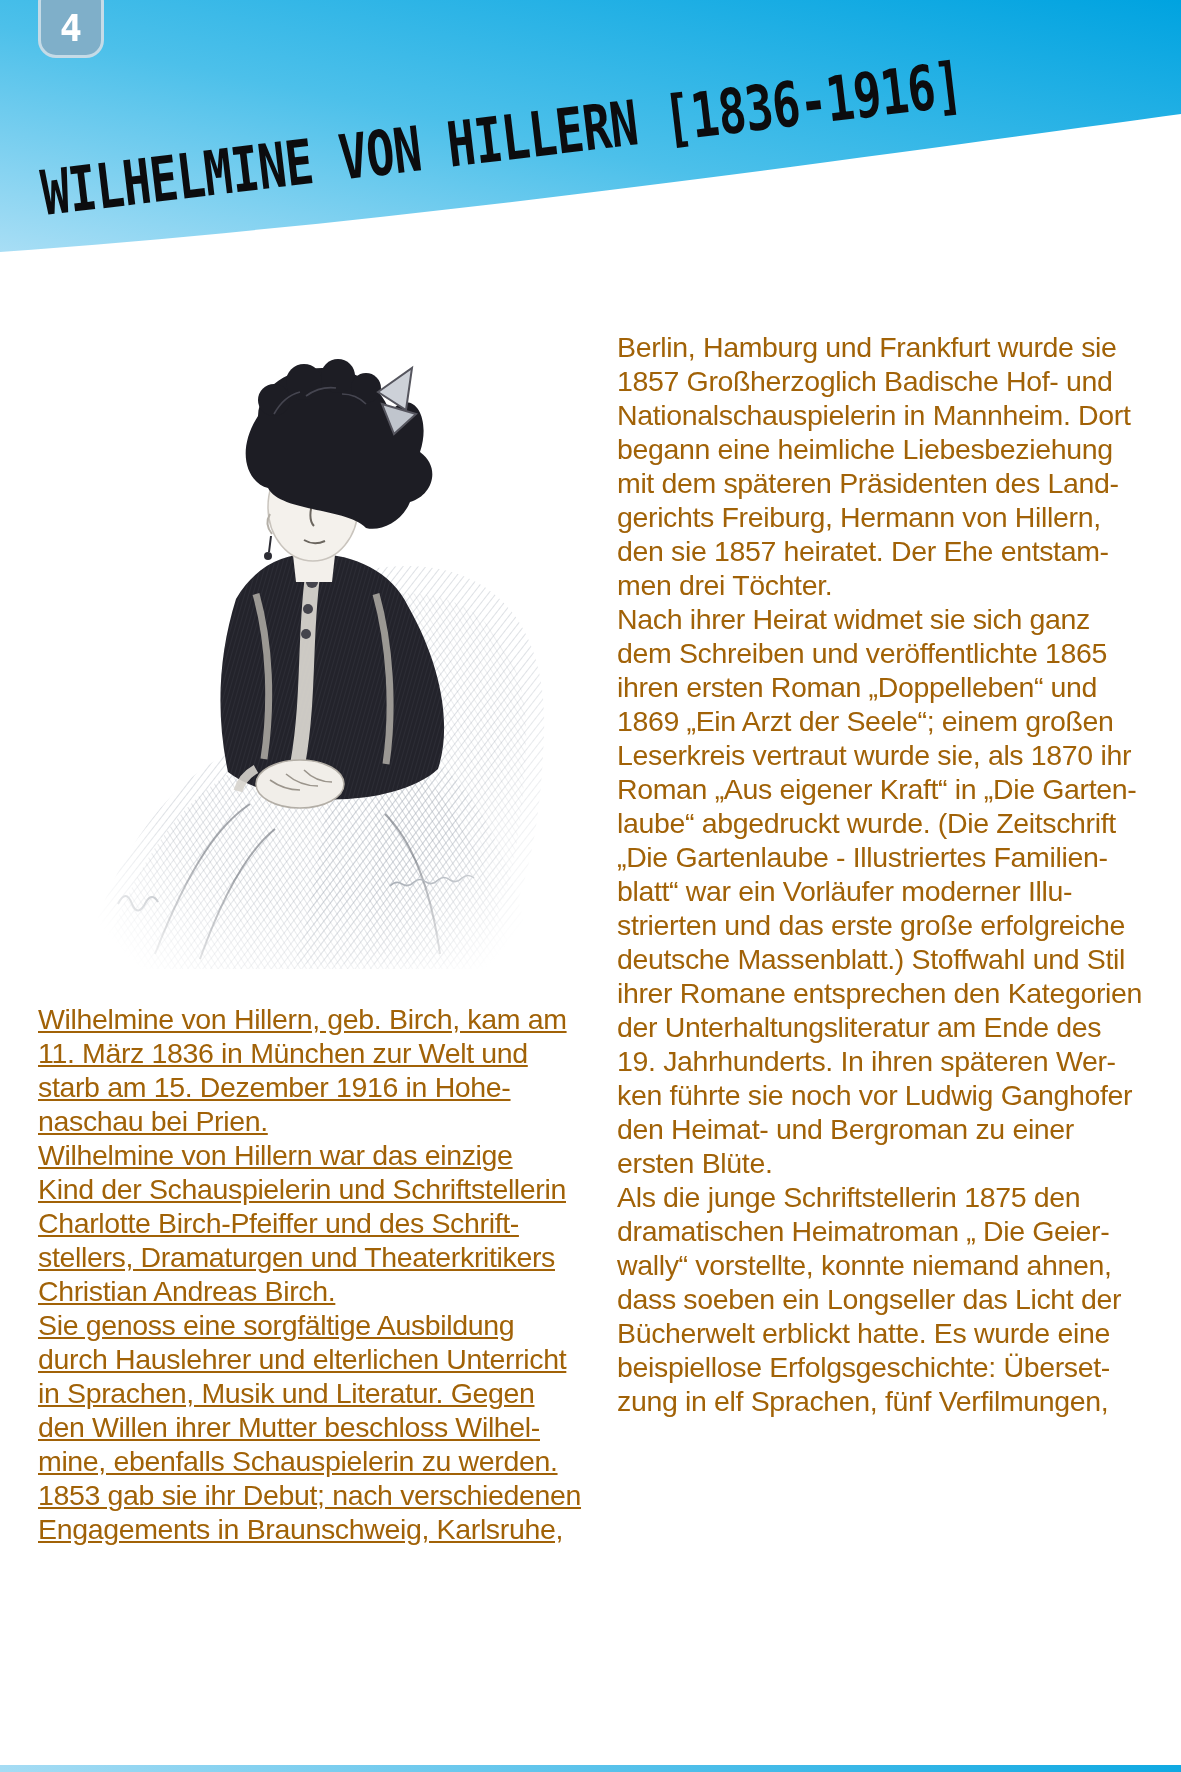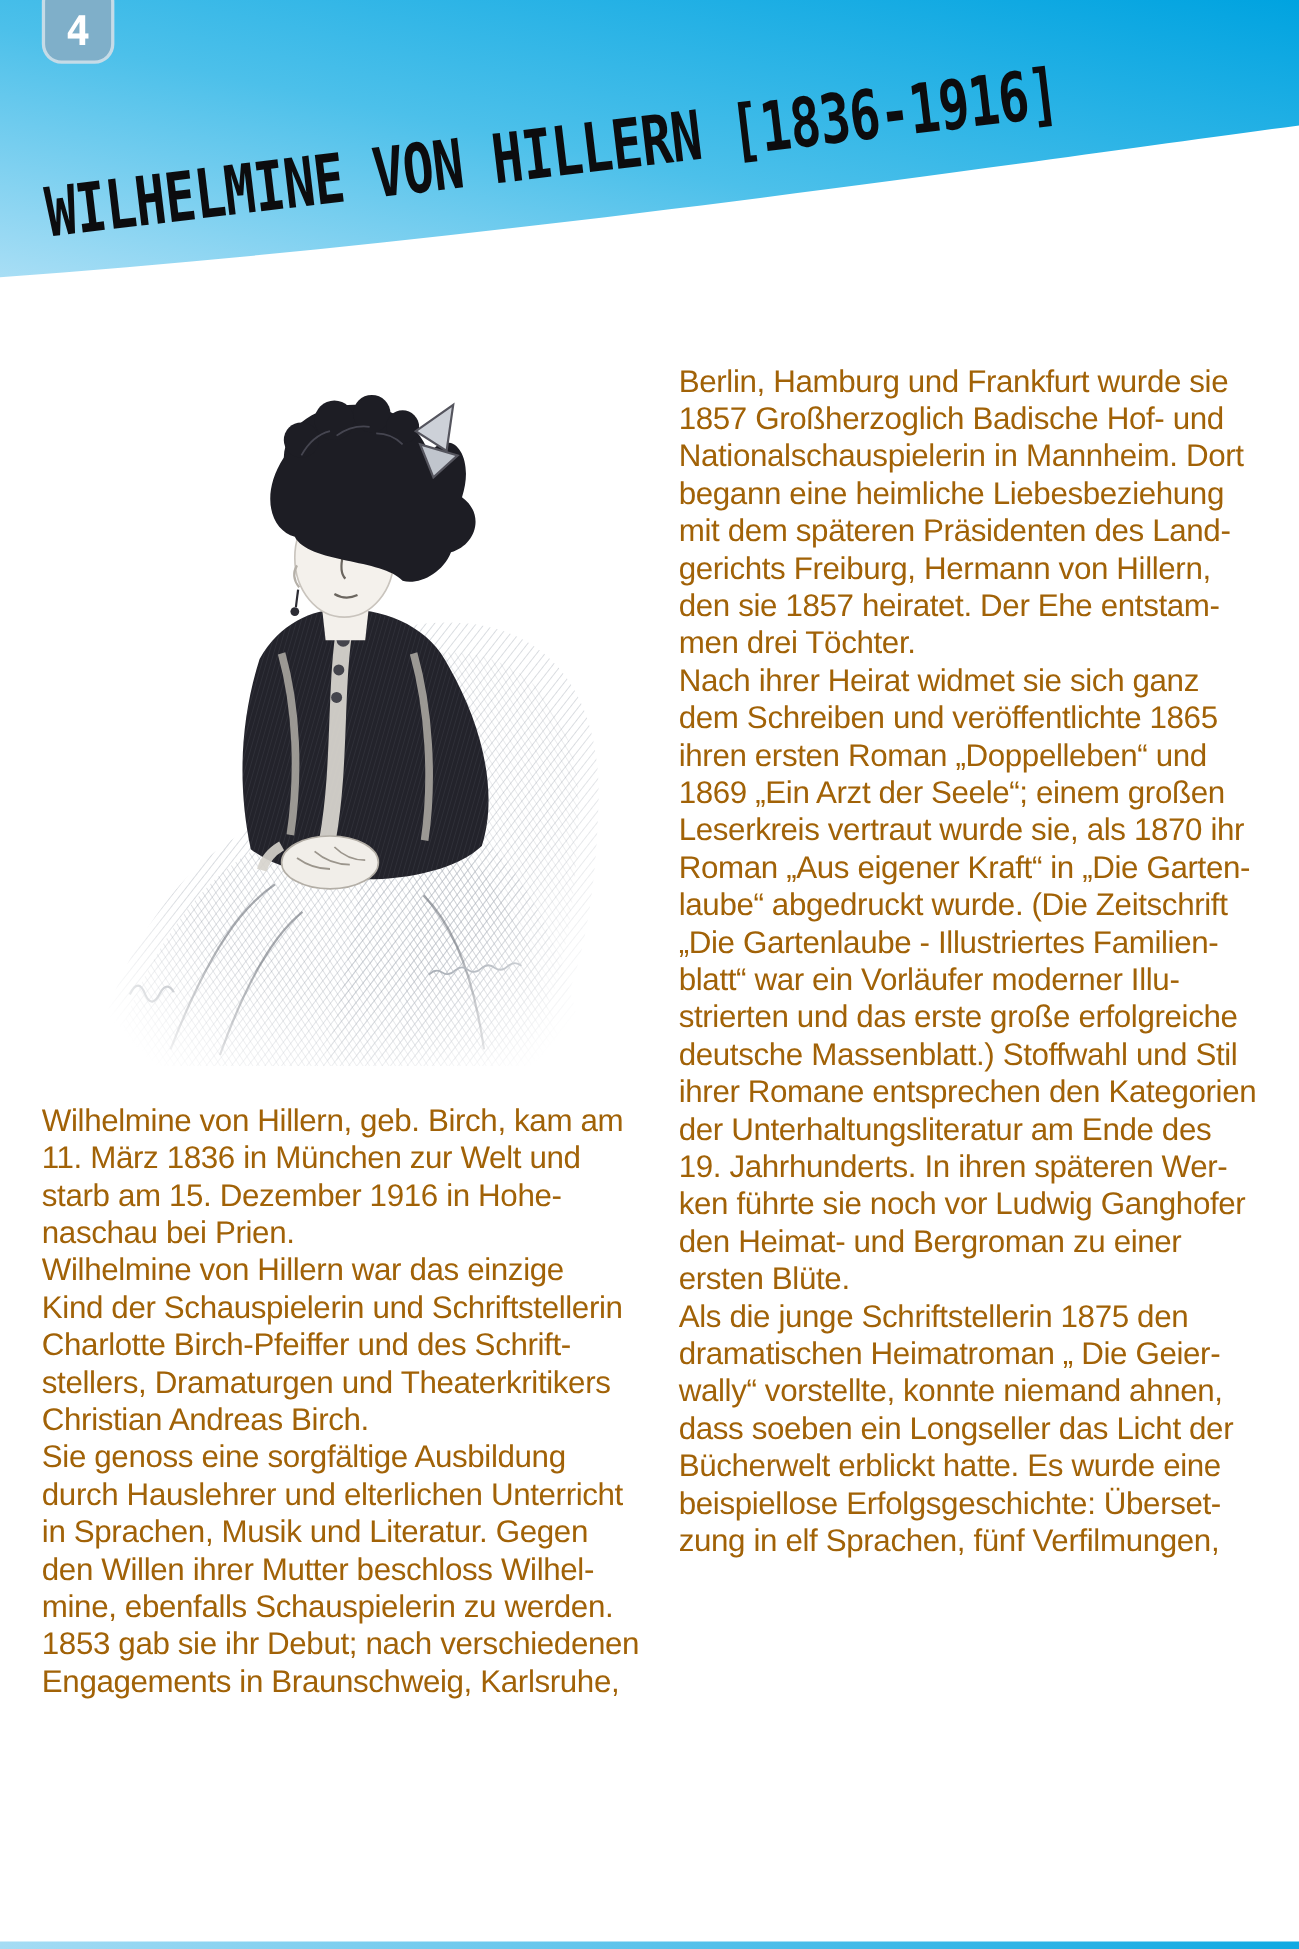--- a/index.html
+++ b/index.html
@@ -32,21 +32,21 @@
     transform-origin:0 100%;
   }
   
   .portrait{position:absolute;left:60px;top:264px;}
   
   .col{
     position:absolute;white-space:pre;
     font-size:28.5px;line-height:34px;letter-spacing:-0.35px;
     color:#a16207;
   }
-  .col-left{left:38px;top:1002px;}
+  .col-left{left:38px;top:1002px;text-decoration:underline;}
   .col-right{left:617px;top:330px;}
   
   .bottom-bar{
     position:absolute;left:0;bottom:0;width:100%;height:7px;
     background:linear-gradient(to right,#a5dcf4,#0fa9e2);
   }
 </style>
 </head>
 <body>
 

